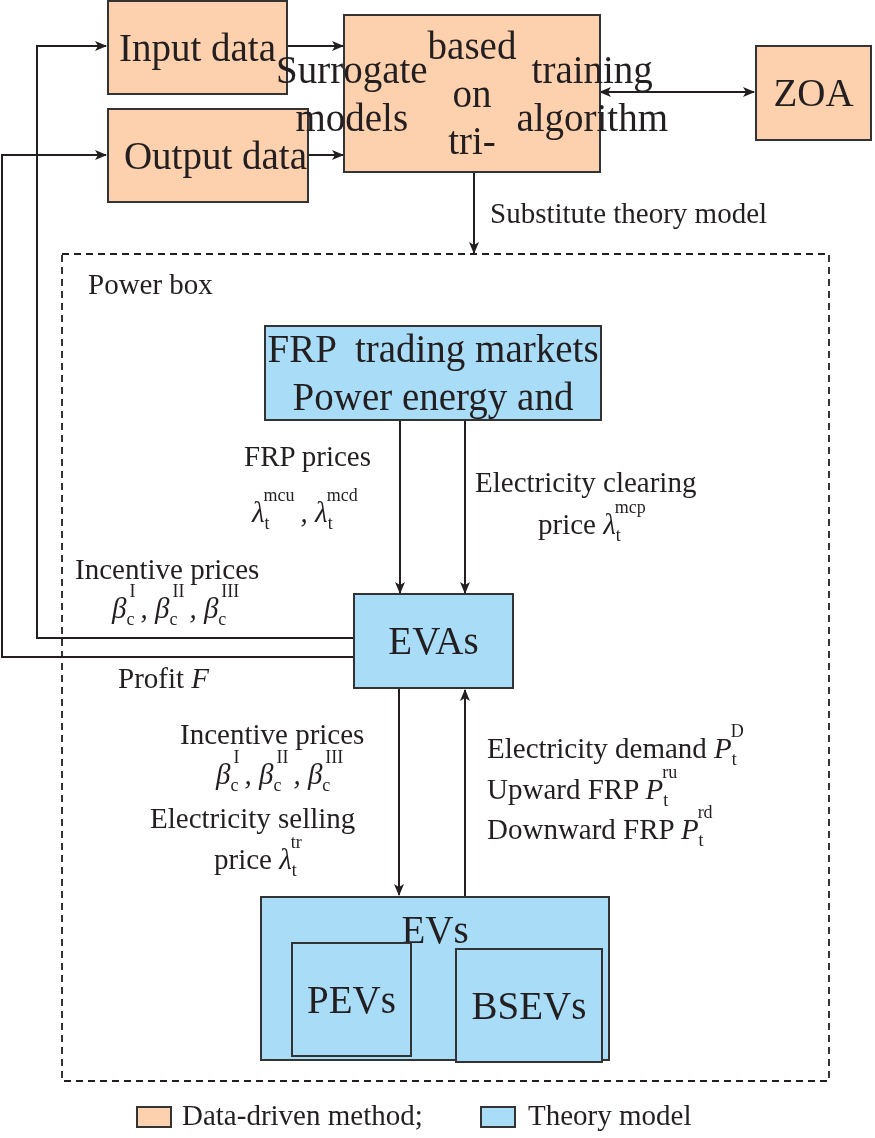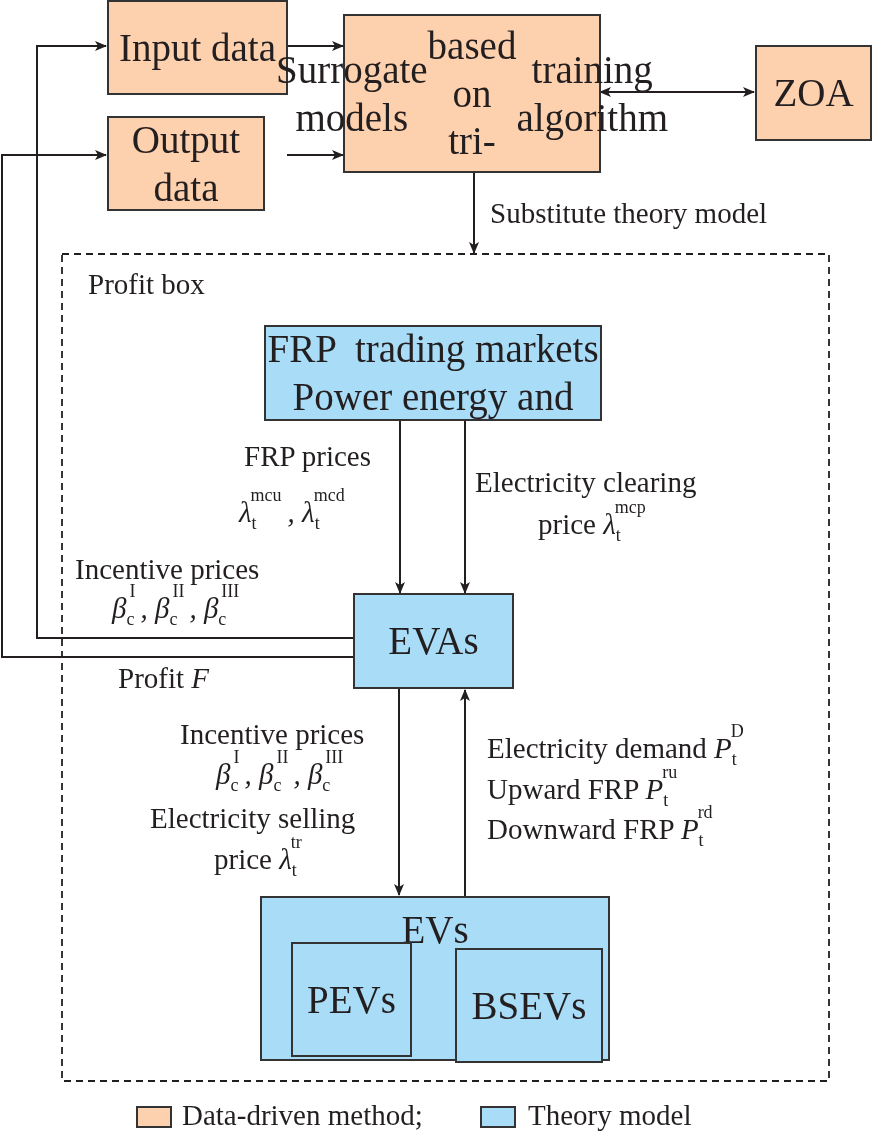--- a/index.html
+++ b/index.html
@@ -50,54 +50,54 @@
 
     <line x1="399" y1="689" x2="399" y2="895" marker-end="url(#ah)"></line>
 
     <line x1="465" y1="896" x2="465" y2="690" marker-end="url(#ah)"></line>
   </g>
 </svg>
 
 <div class="box data" style="left:107px;top:0;width:181px;height:95px;">
   <span>Input data</span>
 </div>
-<div class="box data" style="left:107px;top:116px;width:158px;height:95px;justify-content:flex-end;">
+<div class="box data" style="left:107px;top:108px;width:202px;height:95px;justify-content:flex-end;">
   <span>Output data</span>
 </div>
 <div class="box data" style="left:343px;top:14px;width:258px;height:159px;flex-direction:row;">
   <span>Surrogate models</span>
   <span>based on tri-</span>
   <span>training algorithm</span>
 </div>
 <div class="box data" style="left:755px;top:45px;width:117px;height:96px;">
   <span>ZOA</span>
 </div>
 
 <div class="lbl l" style="left:490px;top:197px;">Substitute theory model</div>
-<div class="lbl l" style="left:88px;top:268px;">Profit box</div>
+<div class="lbl l" style="left:88px;top:268px;">Power box</div>
 
 <div class="box theory" style="left:264px;top:325px;width:338px;height:96px;flex-direction:column;">
   <span style="white-space:pre;">FRP  trading markets</span>
   <span>Power energy and</span>
 </div>
 <div class="box theory" style="left:353px;top:593px;width:161px;height:96px;">
   <span>EVAs</span>
 </div>
 <div class="box theory" style="left:260px;top:896px;width:350px;height:165px;display:block;">
   <div style="position:absolute;left:0;right:0;top:8px;text-align:center;">EVs</div>
   <div class="box theory" style="left:29px;top:44px;width:121px;height:115px;">
     <span>PEVs</span>
   </div>
   <div class="box theory" style="left:193px;top:50px;width:148px;height:115px;">
     <span>BSEVs</span>
   </div>
 </div>
 
 <div class="lbl" style="left:244px;top:440px;text-align:center;">FRP prices</div>
-<div class="sym" style="left:239px;top:498px;">λ<sub>t</sub><sup style="position:relative;left:-6px;top:-10px;">mcu</sup>, λ<sub>t</sub><sup style="position:relative;left:-6px;top:-10px;">mcd</sup></div>
+<div class="sym" style="left:252px;top:498px;">λ<sub>t</sub><sup style="position:relative;left:-6px;top:-10px;">mcu</sup>, λ<sub>t</sub><sup style="position:relative;left:-6px;top:-10px;">mcd</sup></div>
 
 <div class="lbl" style="left:475px;top:466px;">Electricity clearing</div>
 <div class="lbl" style="left:538px;top:508px;">
   <span>price</span>
   <span class="sym" style="position:static;">λ<sub>t</sub><sup style="position:relative;left:-6px;top:-10px;">mcp</sup></span>
 </div>
 
 <div class="lbl" style="left:75px;top:553px;">Incentive prices</div>
 <div class="sym" style="left:112px;top:594px;">β<sub>c</sub><sup style="position:relative;left:-5px;top:-10px;">I</sup>, β<sub>c</sub><sup style="position:relative;left:-5px;top:-10px;">II</sup>, β<sub>c</sub><sup style="position:relative;left:-5px;top:-10px;">III</sup></div>
 

